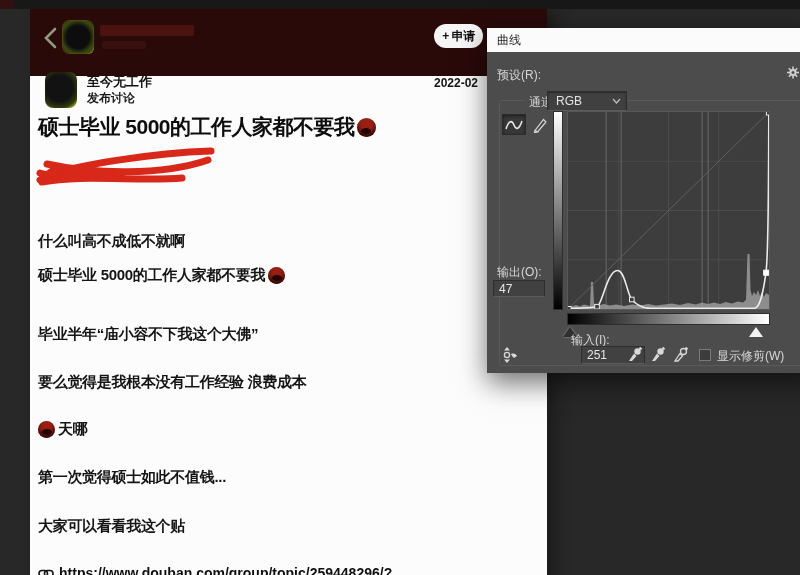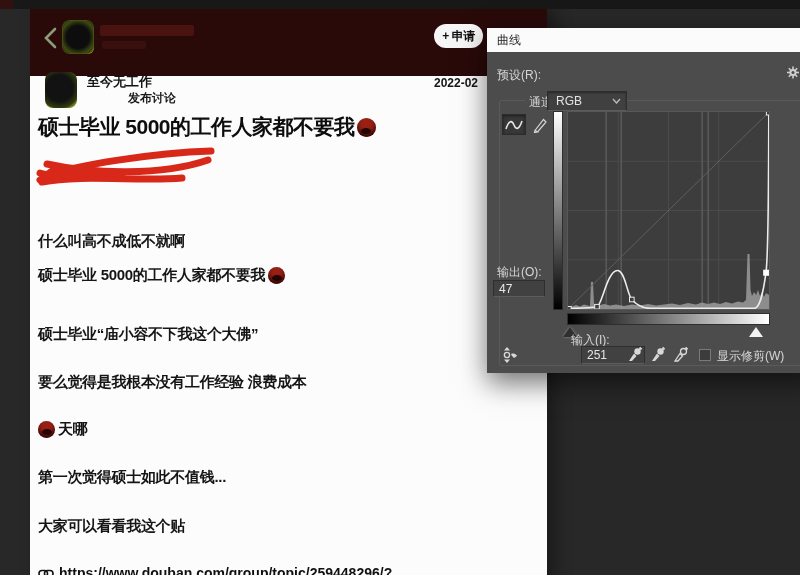--- a/index.html
+++ b/index.html
@@ -37,21 +37,21 @@
     font-size:12px; font-weight:bold; color:#101010; line-height:24px; text-align:center;
     letter-spacing:-.5px; cursor:pointer;
   }
   .post-date { position:absolute; left:404px; top:67px; font-size:12px; font-weight:bold; color:#161616; }
 
   .author-avatar {
     position:absolute; left:15px; top:63px; width:32px; height:36px; border-radius:8px;
     background:radial-gradient(circle at 45% 45%, #121212 50%, #2f3a0f 74%, #9aa326 88%, #fcfcfc 97%);
   }
   .author-name   { position:absolute; left:57px; top:64px; font-size:13px; font-weight:bold; color:#141414; }
-  .author-action { position:absolute; left:57px; top:81px; font-size:12px; font-weight:bold; color:#1a1a1a;margin-left:41px; }
+  .author-action { position:absolute; left:57px; top:81px; font-size:12px; font-weight:bold; color:#1a1a1a; }
 
   .post-title {
     position:absolute; left:8px; top:104px; width:430px;
     font-size:21px; font-weight:bold; color:#0d0d0d; letter-spacing:-.5px;
     display:flex; align-items:center; gap:2px;
   }
   .emoji {
     display:inline-block; width:18px; height:18px; border-radius:50%;
     background:radial-gradient(circle at 50% 32%, #992014 52%, #6b0f08 80%, #480a05 100%);
     box-shadow:inset 0 -4px 5px rgba(0,0,0,.55);
@@ -188,21 +188,21 @@
   </svg>
 
   <p class="line" style="top:223px">
       <span>什么叫高不成低不就啊</span>
     </p>
   <p class="line" style="top:257px">
       <span>硕士毕业 5000的工作人家都不要我</span>
       <span class="emoji"></span>
     </p>
   <p class="line" style="top:316px">
-      <span>硕士毕业“庙小容不下我这个大佛”</span>
+      <span>毕业半年“庙小容不下我这个大佛”</span>
     </p>
   <p class="line" style="top:411px">
       <span class="emoji"></span>
       <span>天哪</span>
     </p>
   <p class="line" style="top:364px">
       <span>要么觉得是我根本没有工作经验 浪费成本</span>
     </p>
   <p class="line" style="top:459px">
       <span>第一次觉得硕士如此不值钱...</span>

